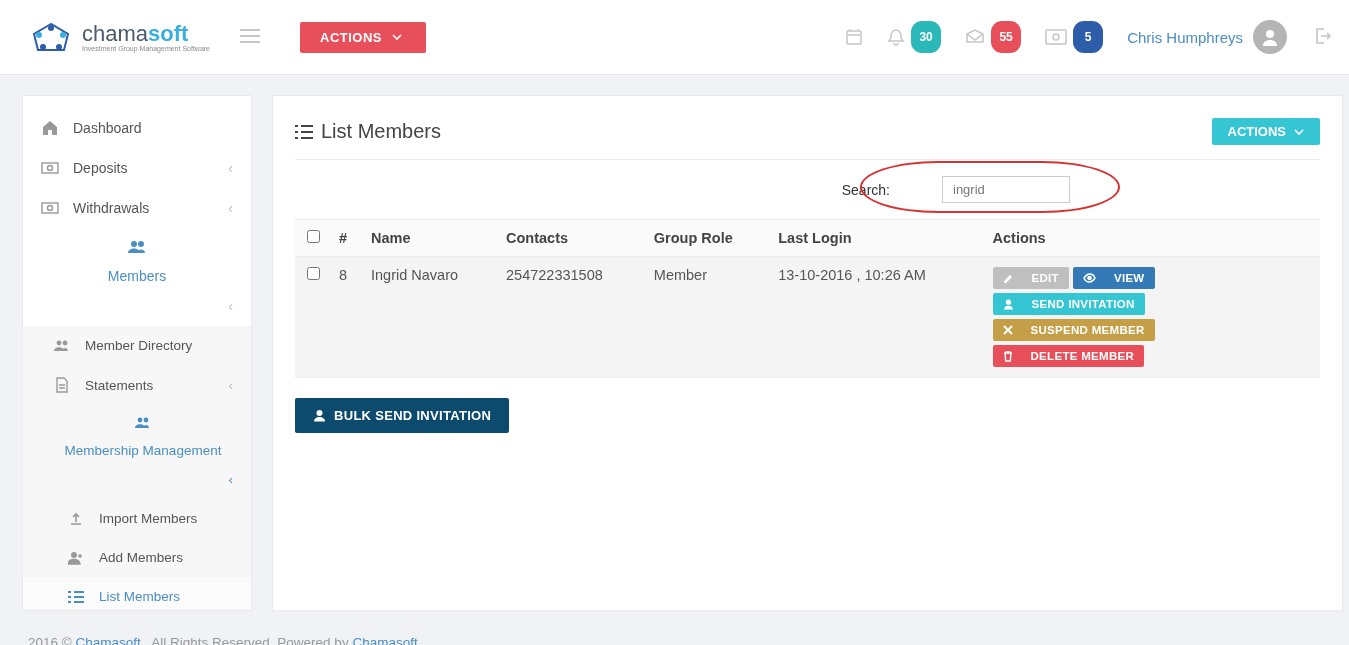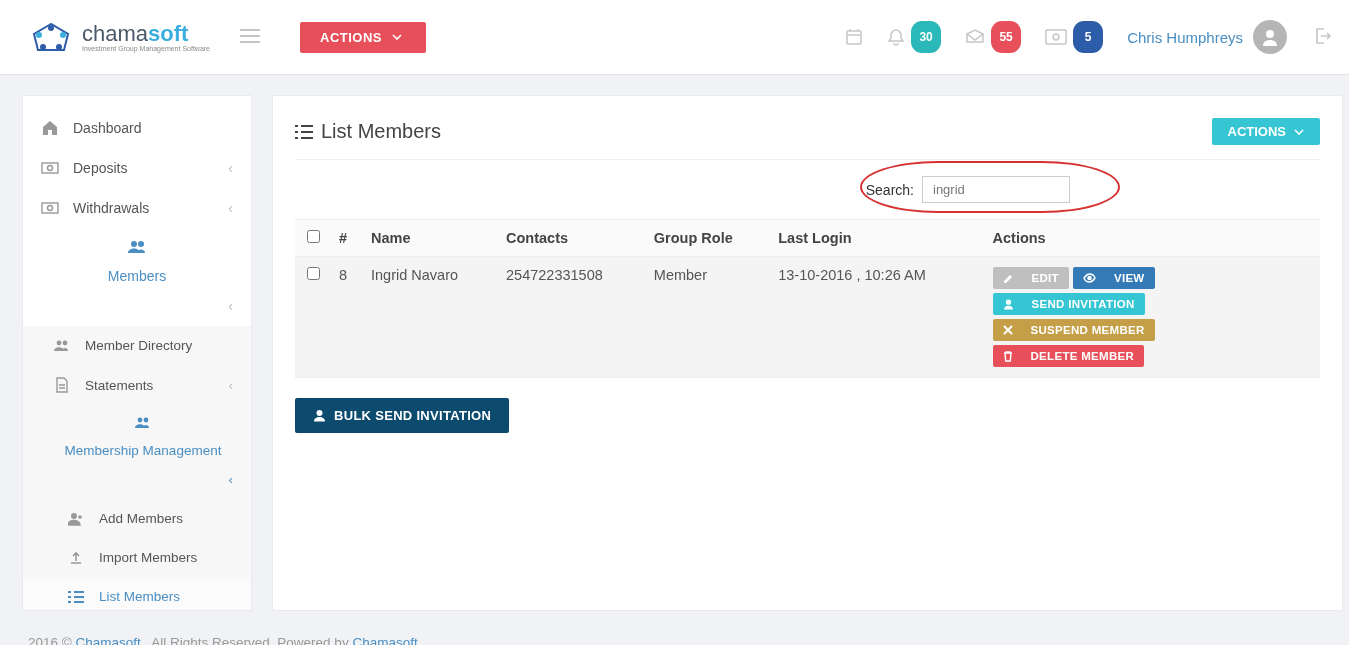--- a/index.html
+++ b/index.html
@@ -37,21 +37,21 @@
   .ic { width: 18px; display: inline-flex; justify-content: center; color: #999; }
   .active .ic { color: #4a8ec2; }
   .sub.active .ic { color: #4a8ec2; }
   
   .card { flex: 1; margin-right: 6px; background: #fff; border: 1px solid #eaeaea; padding: 22px 22px 30px 22px; position: relative; min-height: 516px; }
   .card-head { display: flex; align-items: center; justify-content: space-between; border-bottom: 1px solid #eee; padding-bottom: 14px; margin-bottom: 16px; }
   .card-title { display: flex; align-items: center; gap: 8px; font-size: 20px; color: #444; }
   .card-actions { background: #36c6d3; color: #fff; border: none; padding: 6px 16px; font-size: 13px; font-weight: 600; border-radius: 2px; cursor: pointer; display: flex; align-items: center; gap: 8px; }
   .search-row { display: flex; align-items: center; justify-content: flex-end; gap: 8px; margin-bottom: 16px; position: relative; }
   .search-row label { color: #333; font-size: 14px; }
-  .search-row input { border: 1px solid #ccc; padding: 5px 10px; width: 148px; font-size: 13px; color: #777; }
+  .search-row input { border: 1px solid #ccc; padding: 5px 10px; width: 128px; font-size: 13px; color: #777; margin-left: 44px; }
   .ring { position: absolute; width: 260px; height: 52px; border: 2px solid #d63232; border-radius: 60%/100%; right: 200px; top: -15px; pointer-events: none; }
   table { width: 100%; border-collapse: collapse; font-size: 14.5px; }
   thead th { text-align: left; font-weight: 600; background: #fafafa; border-top: 1px solid #eee; border-bottom: 1px solid #eee; padding: 10px 8px; color: #444; }
   tbody td { padding: 10px 8px; vertical-align: top; background: #f4f4f4; border-bottom: 1px solid #eee; color: #555; }
   .chk-col { width: 36px; text-align: center; }
   .num-col { width: 32px; }
   .btns { display: flex; flex-wrap: wrap; gap: 4px; max-width: 240px; }
   .btn-sm { border: none; color: #fff; font-size: 11.5px; font-weight: 600; padding: 5px 10px; border-radius: 2px; cursor: pointer; display: inline-flex; align-items: center; gap: 18px; letter-spacing: .3px; }
   .b-grey   { background: #bfbfbf; }
   .b-blue   { background: #337ab7; }
@@ -207,34 +207,34 @@
             <circle cx="5" cy="3" r="2.4"></circle>
             <circle cx="11" cy="3" r="2.4"></circle>
             <path d="M0 11c0-2.5 2.5-3.8 5-3.8s5 1.3 5 3.8zM8 11c0-1.8 1.6-3 3-3s3 1.2 3 3z"></path>
           </svg>
         </span>
       <span>Membership Management</span>
       <span class="chev" style="color:#4a8ec2">‹</span>
     </div>
     <div class="s-item sub2">
       <span class="ic">
+          <svg width="14" height="14" viewBox="0 0 14 14" fill="none" stroke="#999" stroke-width="1.6">
+            <path d="M7 10V2 M4 5l3-3 3 3 M2 12h10"></path>
+          </svg>
+        </span>
+      <span>Import Members</span>
+    </div>
+    <div class="s-item sub2">
+      <span class="ic">
           <svg width="16" height="14" viewBox="0 0 16 14" fill="#999">
             <circle cx="6" cy="4" r="3"></circle>
             <path d="M0 13c0-3 3-4.5 6-4.5s6 1.5 6 4.5z M12 3v4 M10 5h4" stroke="#999" stroke-width="1.4"></path>
           </svg>
         </span>
       <span>Add Members</span>
-    </div>
-    <div class="s-item sub2">
-      <span class="ic">
-          <svg width="14" height="14" viewBox="0 0 14 14" fill="none" stroke="#999" stroke-width="1.6">
-            <path d="M7 10V2 M4 5l3-3 3 3 M2 12h10"></path>
-          </svg>
-        </span>
-      <span>Import Members</span>
     </div>
     <div class="s-item sub2 current">
       <span class="ic" style="color:#4a8ec2">
           <svg width="16" height="12" viewBox="0 0 16 12" fill="none" stroke="#4a8ec2" stroke-width="1.8">
             <path d="M0 1h3 M6 1h10 M0 6h3 M6 6h10 M0 11h3 M6 11h10"></path>
           </svg>
         </span>
       <span>List Members</span>
     </div>
     <div class="s-item">

